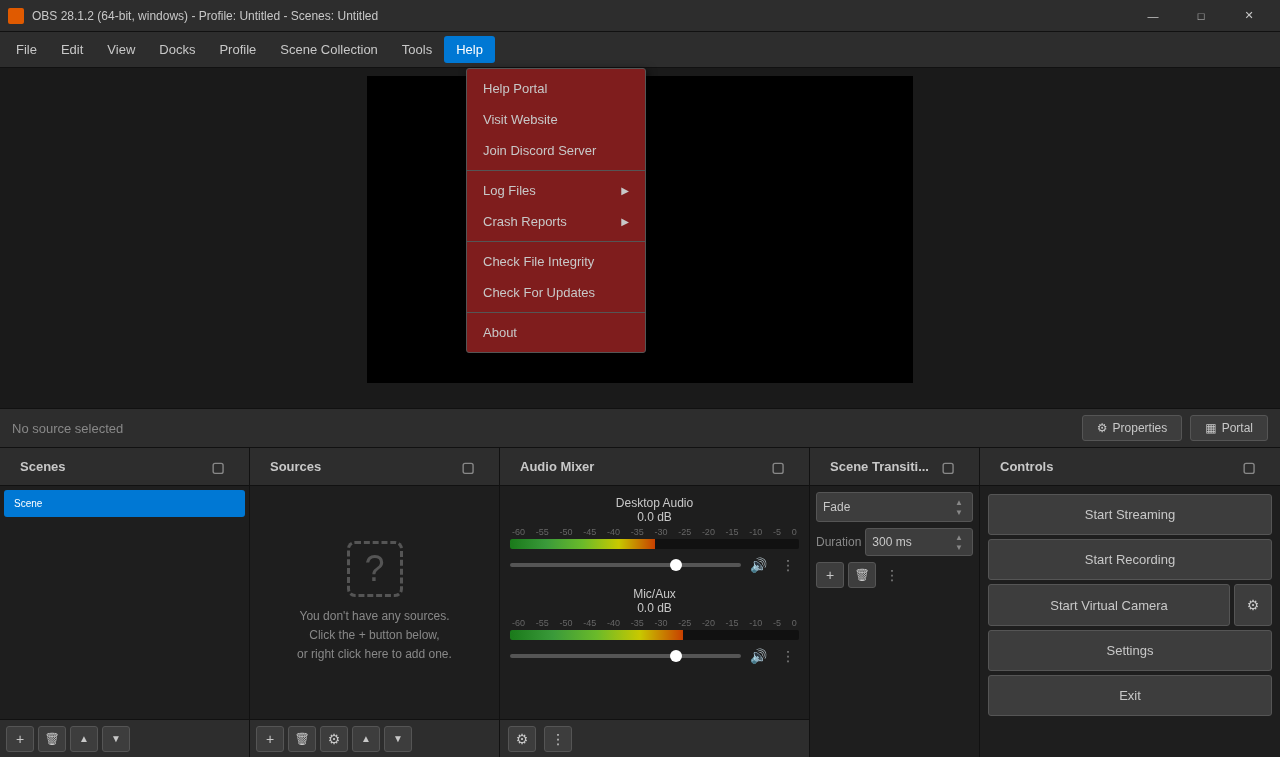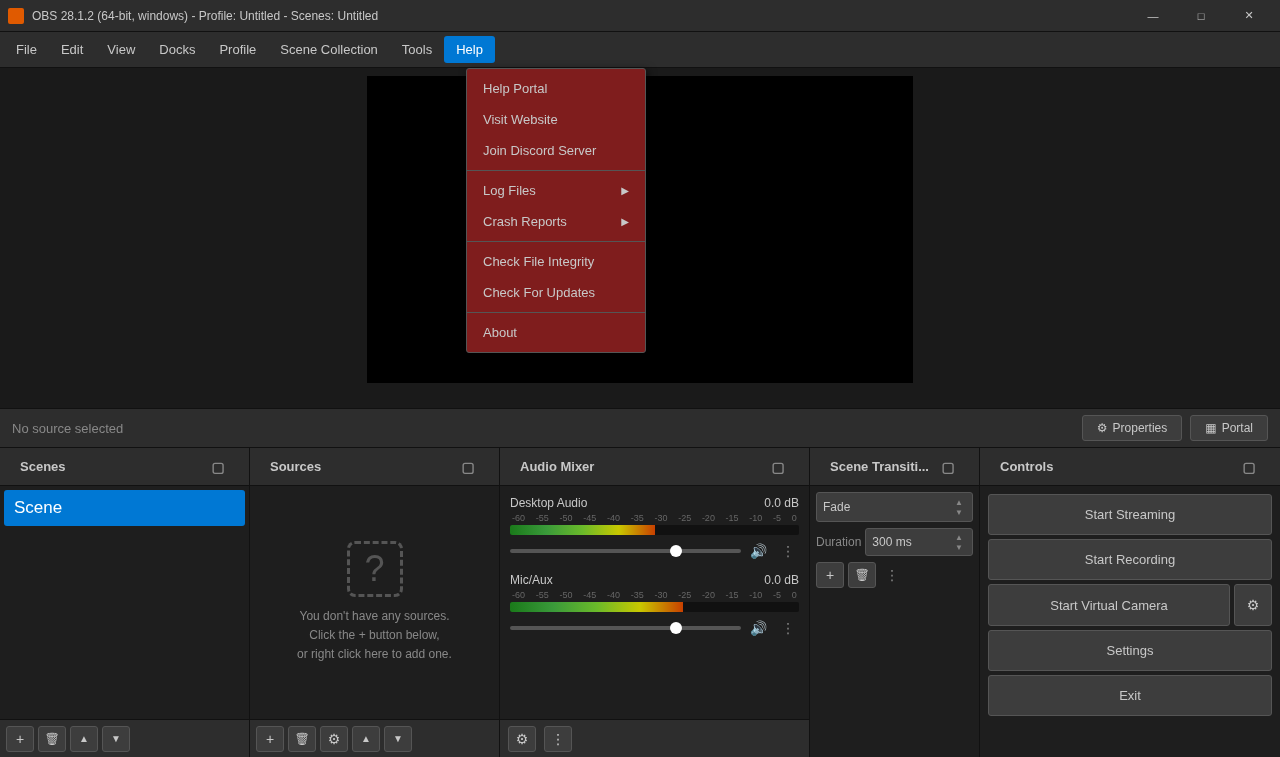--- a/index.html
+++ b/index.html
@@ -222,21 +222,21 @@
       justify-content: center;
       font-size: 14px;
     }
 
     
     #scenes-panel { width: 250px; }
     .scene-item {
       padding: 8px 10px;
       cursor: pointer;
       border-radius: 3px;
-      font-size: 17px;
+      font-size: 10px;
     }
     .scene-item.active {
       background: #0078d4;
       color: #fff;
     }
 
     
     #sources-panel { width: 250px; }
     #sources-empty {
       display: flex;
@@ -266,20 +266,21 @@
     #audio-panel { width: 310px; }
     .audio-track {
       padding: 4px 4px 2px 4px;
       margin-bottom: 4px;
     }
     .audio-track-header {
       display: flex;
       align-items: center;
       justify-content: space-between;
       margin-bottom: 3px;
+      flex-direction: column;
     }
     .audio-track-name { font-size: 12px; color: #c8c8c8; }
     .audio-track-db { font-size: 12px; color: #c8c8c8; }
     .audio-meter {
       height: 10px;
       background: #111;
       border-radius: 2px;
       overflow: hidden;
       margin-bottom: 4px;
       display: flex;

